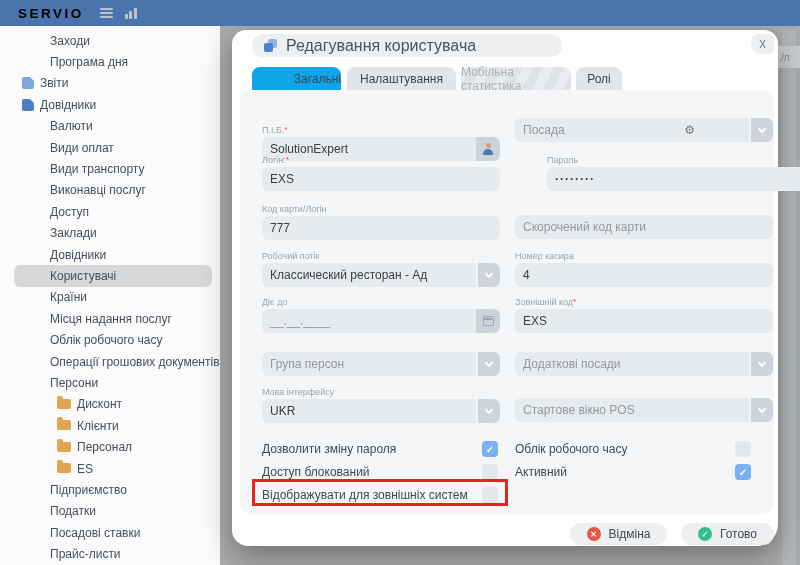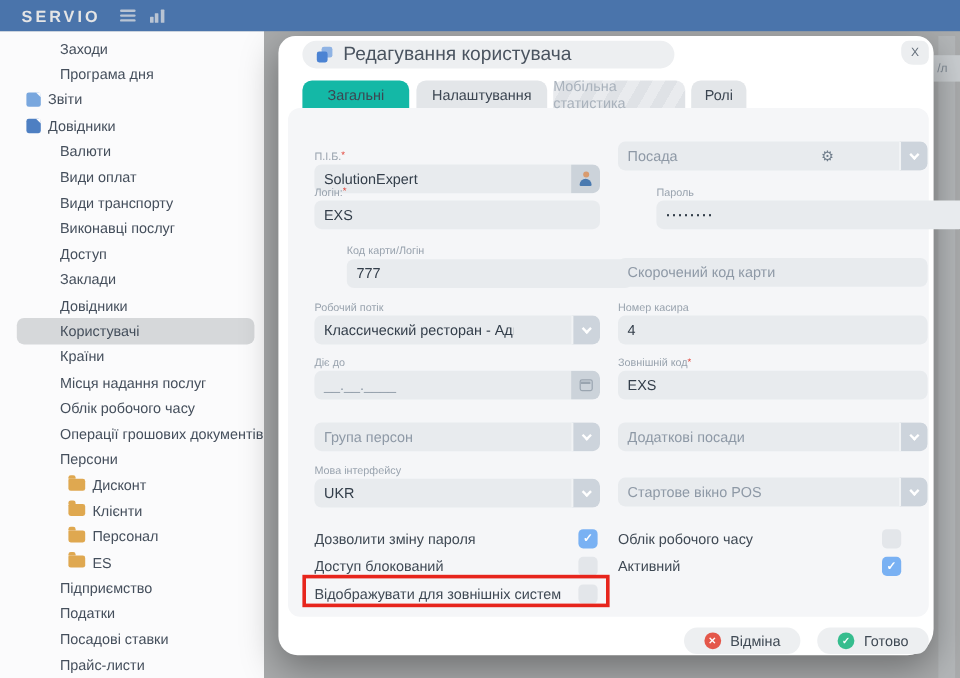--- a/index.html
+++ b/index.html
@@ -2,21 +2,21 @@
 <html><head>
 <meta charset="utf-8">
 <style>
   * { margin:0; padding:0; box-sizing:border-box; }
   html,body { width:800px; height:565px; overflow:hidden; }
   body { font-family:"Liberation Sans", sans-serif; background:#a9abac; }
   #app { position:relative; width:800px; height:565px; }
 
   
   .topbar { position:absolute; left:0; top:0; width:800px; height:26px; background:#4a74ab; z-index:40; display:flex; align-items:center; }
-  .logo { margin-left:18px; font-size:13.5px; font-weight:bold; letter-spacing:2.5px; color:#e5e5e5; }
+  .logo { margin-left:18px; font-size:13.5px; font-weight:bold; letter-spacing:2.5px; color:#000000; }
   .ham { margin-left:16px; display:inline-flex; flex-direction:column; gap:2px; cursor:pointer; }
   .ham i { display:block; width:13px; height:2px; background:#b9c4d3; border-radius:1px; }
   .chart { margin-left:12px; display:inline-flex; align-items:flex-end; gap:1.5px; height:11px; cursor:pointer; }
   .chart i { display:block; width:3px; background:#b9c4d3; border-radius:0.5px; }
   .chart .b1{height:5px;} .chart .b2{height:8px;} .chart .b3{height:11px;}
 
   
   .sidebar { position:absolute; left:0; top:26px; width:220px; height:539px; background:#fbfbfc; z-index:20; padding-top:4px; }
   .si { display:flex; align-items:center; height:21.4px; margin:0 8px 0 14px; padding-left:36px; font-size:12px; color:#454f5c; white-space:nowrap; cursor:pointer; border-radius:6px; }
   .si.parent { padding-left:8px; }
@@ -38,21 +38,21 @@
   .mtitle { position:absolute; left:20px; top:4px; width:310px; height:23px; background:#edeff1; border-radius:12px; display:flex; align-items:center; padding-left:12px; }
   .copyic { position:relative; width:13px; height:13px; margin-right:9px; }
   .copyic::before { content:''; position:absolute; right:0; top:0; width:9px; height:9px; background:#8fb3e4; border-radius:2px; }
   .copyic::after { content:''; position:absolute; left:0; bottom:0; width:9px; height:9px; background:#4b83d3; border-radius:2px; }
   .mtitle-text { font-size:16px; color:#4a5460; }
   .mclose { position:absolute; left:519px; top:4px; width:23px; height:20px; background:#eceef0; border-radius:6px 6px 6px 10px; display:flex; align-items:center; justify-content:center; font-size:10px; color:#66707c; cursor:pointer; }
 
   .panel { position:absolute; left:8px; top:60px; width:534px; height:424px; background:#f5f6f8; border-radius:10px; }
 
   .tab { position:absolute; top:37px; height:23px; border-radius:8px 8px 0 0; display:flex; align-items:center; justify-content:center; font-size:12px; color:#3c4652; cursor:pointer; background:#e3e6e9; }
-  .tab.active { background:#14b8a6; }
+  .tab.active { background:#0ea5e9;justify-content:flex-end; }
   .tab.disabled { color:#a9b2bc; background:repeating-linear-gradient(120deg,#e9ebee 0 9px,#dfe2e6 9px 18px); cursor:default; }
 
   
   .fgroup { position:absolute; }
   .flabel { font-size:9px; color:#99a3ae; height:10px; margin-bottom:2px; }
   .req { color:#e23e33; font-size:8px; vertical-align:top; }
   .finput { display:flex; align-items:center; height:24px; background:#e8ebee; border-radius:6px; overflow:hidden; font-size:12px; color:#333e4a; cursor:text;gap:48px; }
   .fval { flex:1; padding-left:8px; white-space:nowrap; overflow:hidden; }
   .fval.ph { color:#8e99a6; }
   .fval.dots { font-weight:bold; letter-spacing:1px; }
@@ -239,21 +239,21 @@
           <span class="fval">EXS</span>
         </div>
     </div>
     <div class="fgroup" style="left:300px; top:125px; width:258px;margin-left:15px;">
       <div class="flabel"><span>Пароль</span></div>
       <div class="finput">
           <span class="fval dots">········</span>
         </div>
     </div>
 
-    <div class="fgroup" style="left:30px; top:174px; width:238px;margin-left:27px;">
+    <div class="fgroup" style="left:30px; top:174px; width:238px;">
       <div class="flabel"><span>Код карти/Логін</span></div>
       <div class="finput">
           <span class="fval">777</span>
         </div>
     </div>
     <div class="fgroup" style="left:283px; top:185px; width:258px;">
       <div class="finput">
           <span class="fval ph">Скорочений код карти</span>
         </div>
     </div>

